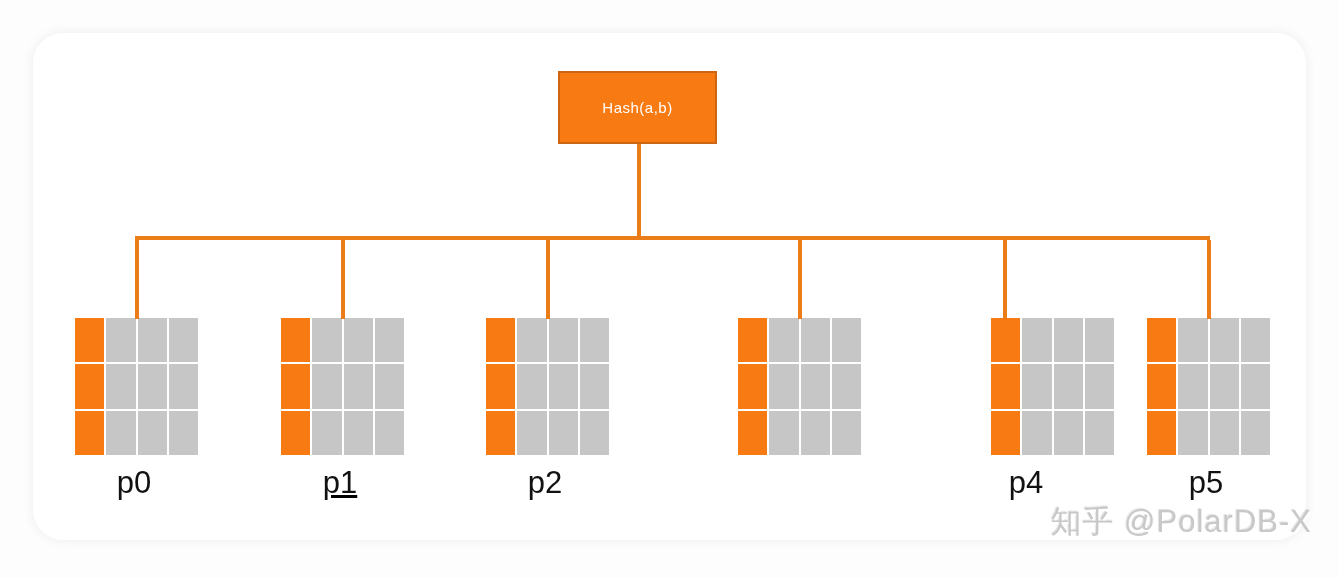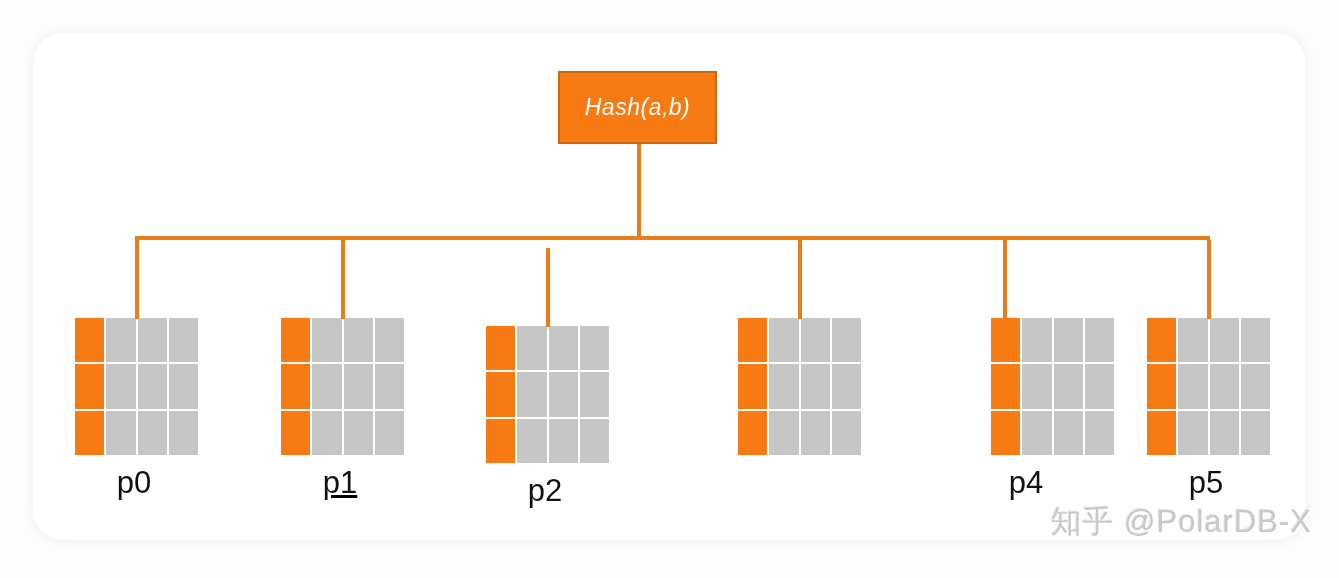--- a/index.html
+++ b/index.html
@@ -31,24 +31,23 @@
     box-shadow:0 0 12px rgba(0,0,0,0.07);
   }
   
   .hash-box{
     position:absolute;
     left:558px; top:71px;
     width:159px; height:73px;
     background:var(--orange);
     border:2px solid var(--node-border);
     color:#ffffff;
-    font-size:23px;
+    font-size:15px;
     display:flex; align-items:center; justify-content:center;
     letter-spacing:0.5px;
-    font-style:italic;
   }
   
   .conn{position:absolute; background:var(--connector);}
   .conn-root-v{left:637px; top:144px; width:4px; height:94px;}
   .conn-bus-h{left:135px; top:236px; width:1075px; height:4px;}
   
   .partition{
     position:absolute;
     top:318px;
     width:118px;
@@ -125,21 +124,21 @@
           <div class="cell"></div>
           <div class="cell"></div>
           <div class="cell"></div>
           <div class="cell hl"></div>
           <div class="cell"></div>
           <div class="cell"></div>
           <div class="cell"></div>
         </div>
         <div class="plabel">p1</div>
       </div>
-      <div class="partition" style="left: 486px; margin-top: 8px;">
+      <div class="partition" style="left: 486px;">
         <div class="conn-drop"></div>
         <div class="pgrid">
           <div class="cell hl"></div>
           <div class="cell"></div>
           <div class="cell"></div>
           <div class="cell"></div>
           <div class="cell hl"></div>
           <div class="cell"></div>
           <div class="cell"></div>
           <div class="cell"></div>

